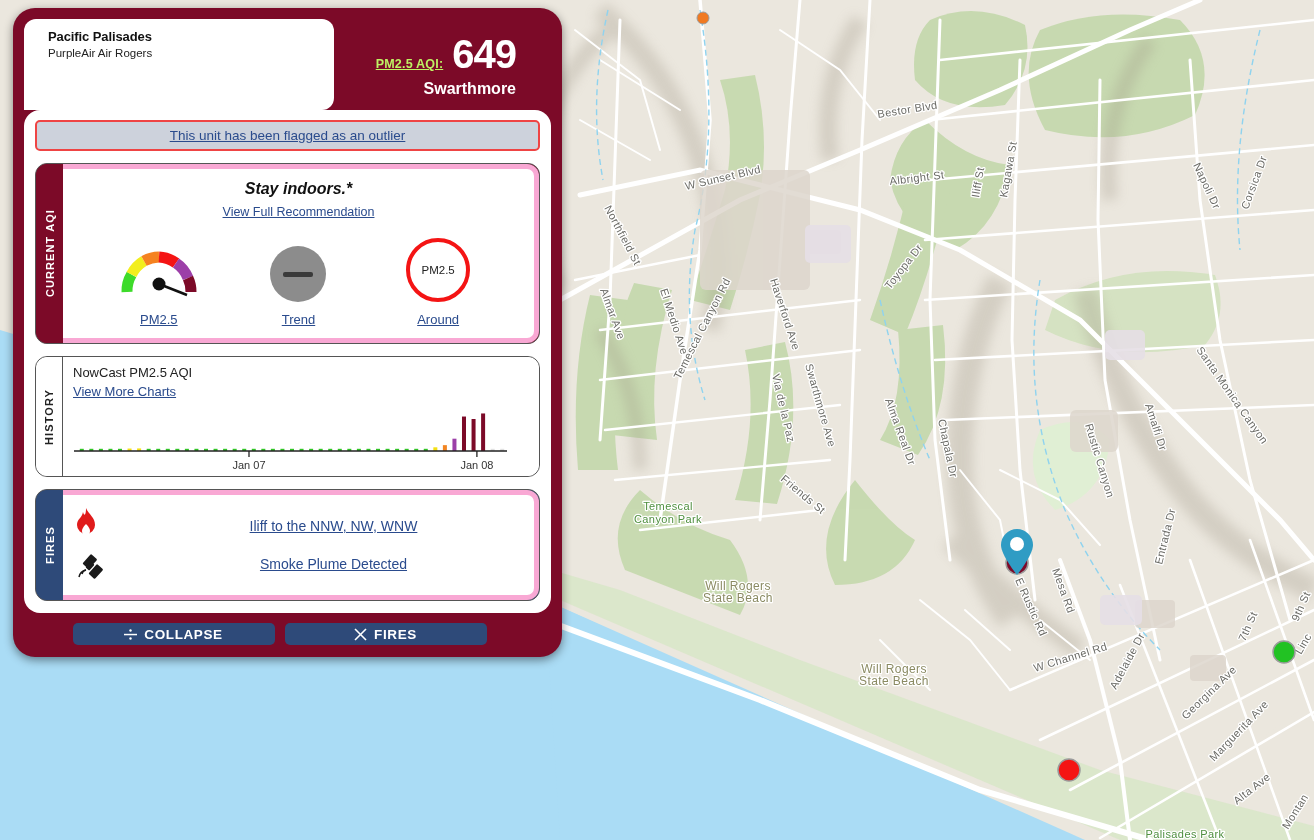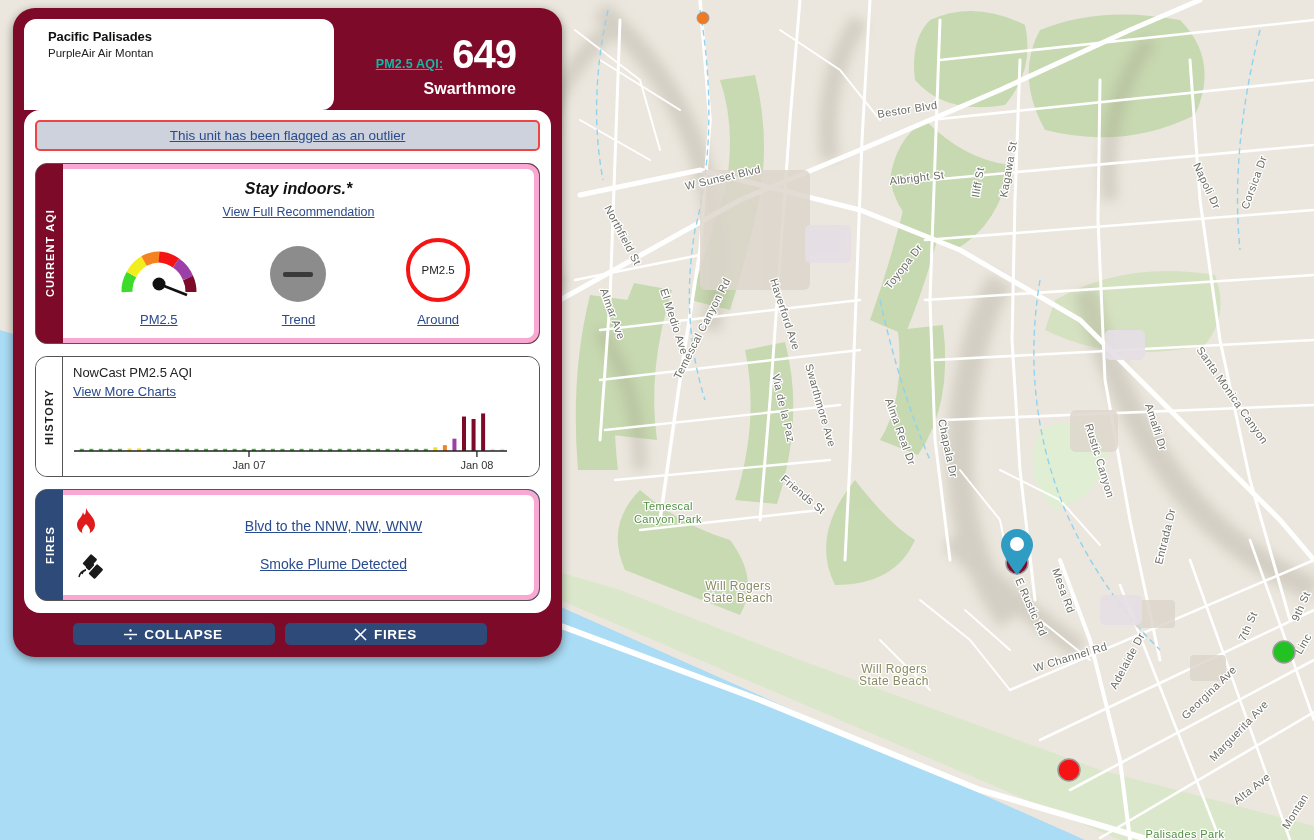--- a/index.html
+++ b/index.html
@@ -34,21 +34,21 @@
     position:absolute;left:11px;top:11px;width:310px;height:91px;
     background:#fff;border-radius:12px 12px 12px 0;
     padding:10px 14px 0 24px;box-sizing:border-box;
   }
   #siteName{font-size:13px;font-weight:bold;color:#111;letter-spacing:-.1px;}
   #sensorIdRow{margin-top:7px;display:flex;align-items:center;gap:5px;}
   #sensorId{font-size:16px;color:#2a4b8d;text-decoration:underline;cursor:pointer;}
   #sensorType{margin-top:3px;font-size:11.5px;color:#222;}
   #aqiBlock{position:absolute;right:46px;top:28px;text-align:right;color:#fff;}
   #aqiRow{display:flex;align-items:baseline;justify-content:flex-end;gap:9px;}
-  #aqiLabel{font-size:12.5px;color:#14b8a6;text-decoration:underline;font-weight:bold;letter-spacing:.2px;}
+  #aqiLabel{font-size:12.5px;color:#bef264;text-decoration:underline;font-weight:bold;letter-spacing:.2px;}
   #aqiValue{font-size:40px;font-weight:bold;line-height:.9;letter-spacing:-1px;}
   #aqiCat{font-size:16px;margin-top:8px;font-weight:bold;}
 
   #cardBody{
     background:#fff;border-radius:16px;
     margin:0 11px;padding:10px 11px 12px 11px;
   }
 
   
   #outlier{
@@ -312,21 +312,21 @@
       <circle cx="1017" cy="544" r="7" fill="#ffffff"></circle>
     </g>
   </svg>
 </div>
 
 <div id="card">
 
   <div id="cardHeader">
     <div id="titleBox">
       <div id="siteName">Pacific Palisades</div>
-      <div id="sensorType">PurpleAir Air Montan</div>
+      <div id="sensorType">PurpleAir Air Rogers</div>
     </div>
 
     <div id="aqiBlock">
       <div id="aqiRow">
         <span id="aqiLabel">PM2.5 AQI:</span>
         <span id="aqiValue">649</span>
       </div>
       <div id="aqiCat">Swarthmore</div>
     </div>
   </div>
@@ -465,21 +465,21 @@
                 <rect x="14.5" y="11" width="5" height="8" rx="1" transform="rotate(42 17 15)"></rect>
               </g>
               <g fill="none" stroke="#1a1a1a" stroke-width="1.5">
                 <path d="M9,23 a5,5 0 0,1 4,-4"></path>
                 <path d="M6,26 a9,9 0 0,1 7,-7"></path>
               </g>
             </svg>
           </div>
         </div>
         <div id="fireLinks">
-          <span class="firelink first">Blvd to the NNW, NW, WNW</span>
+          <span class="firelink first">Iliff to the NNW, NW, WNW</span>
           <span class="firelink">Smoke Plume Detected</span>
         </div>
       </div>
     </div>
 
   </div>
 
   <div id="footer">
     <div class="fbtn">
       <svg width="13" height="13" viewBox="0 0 13 13">

